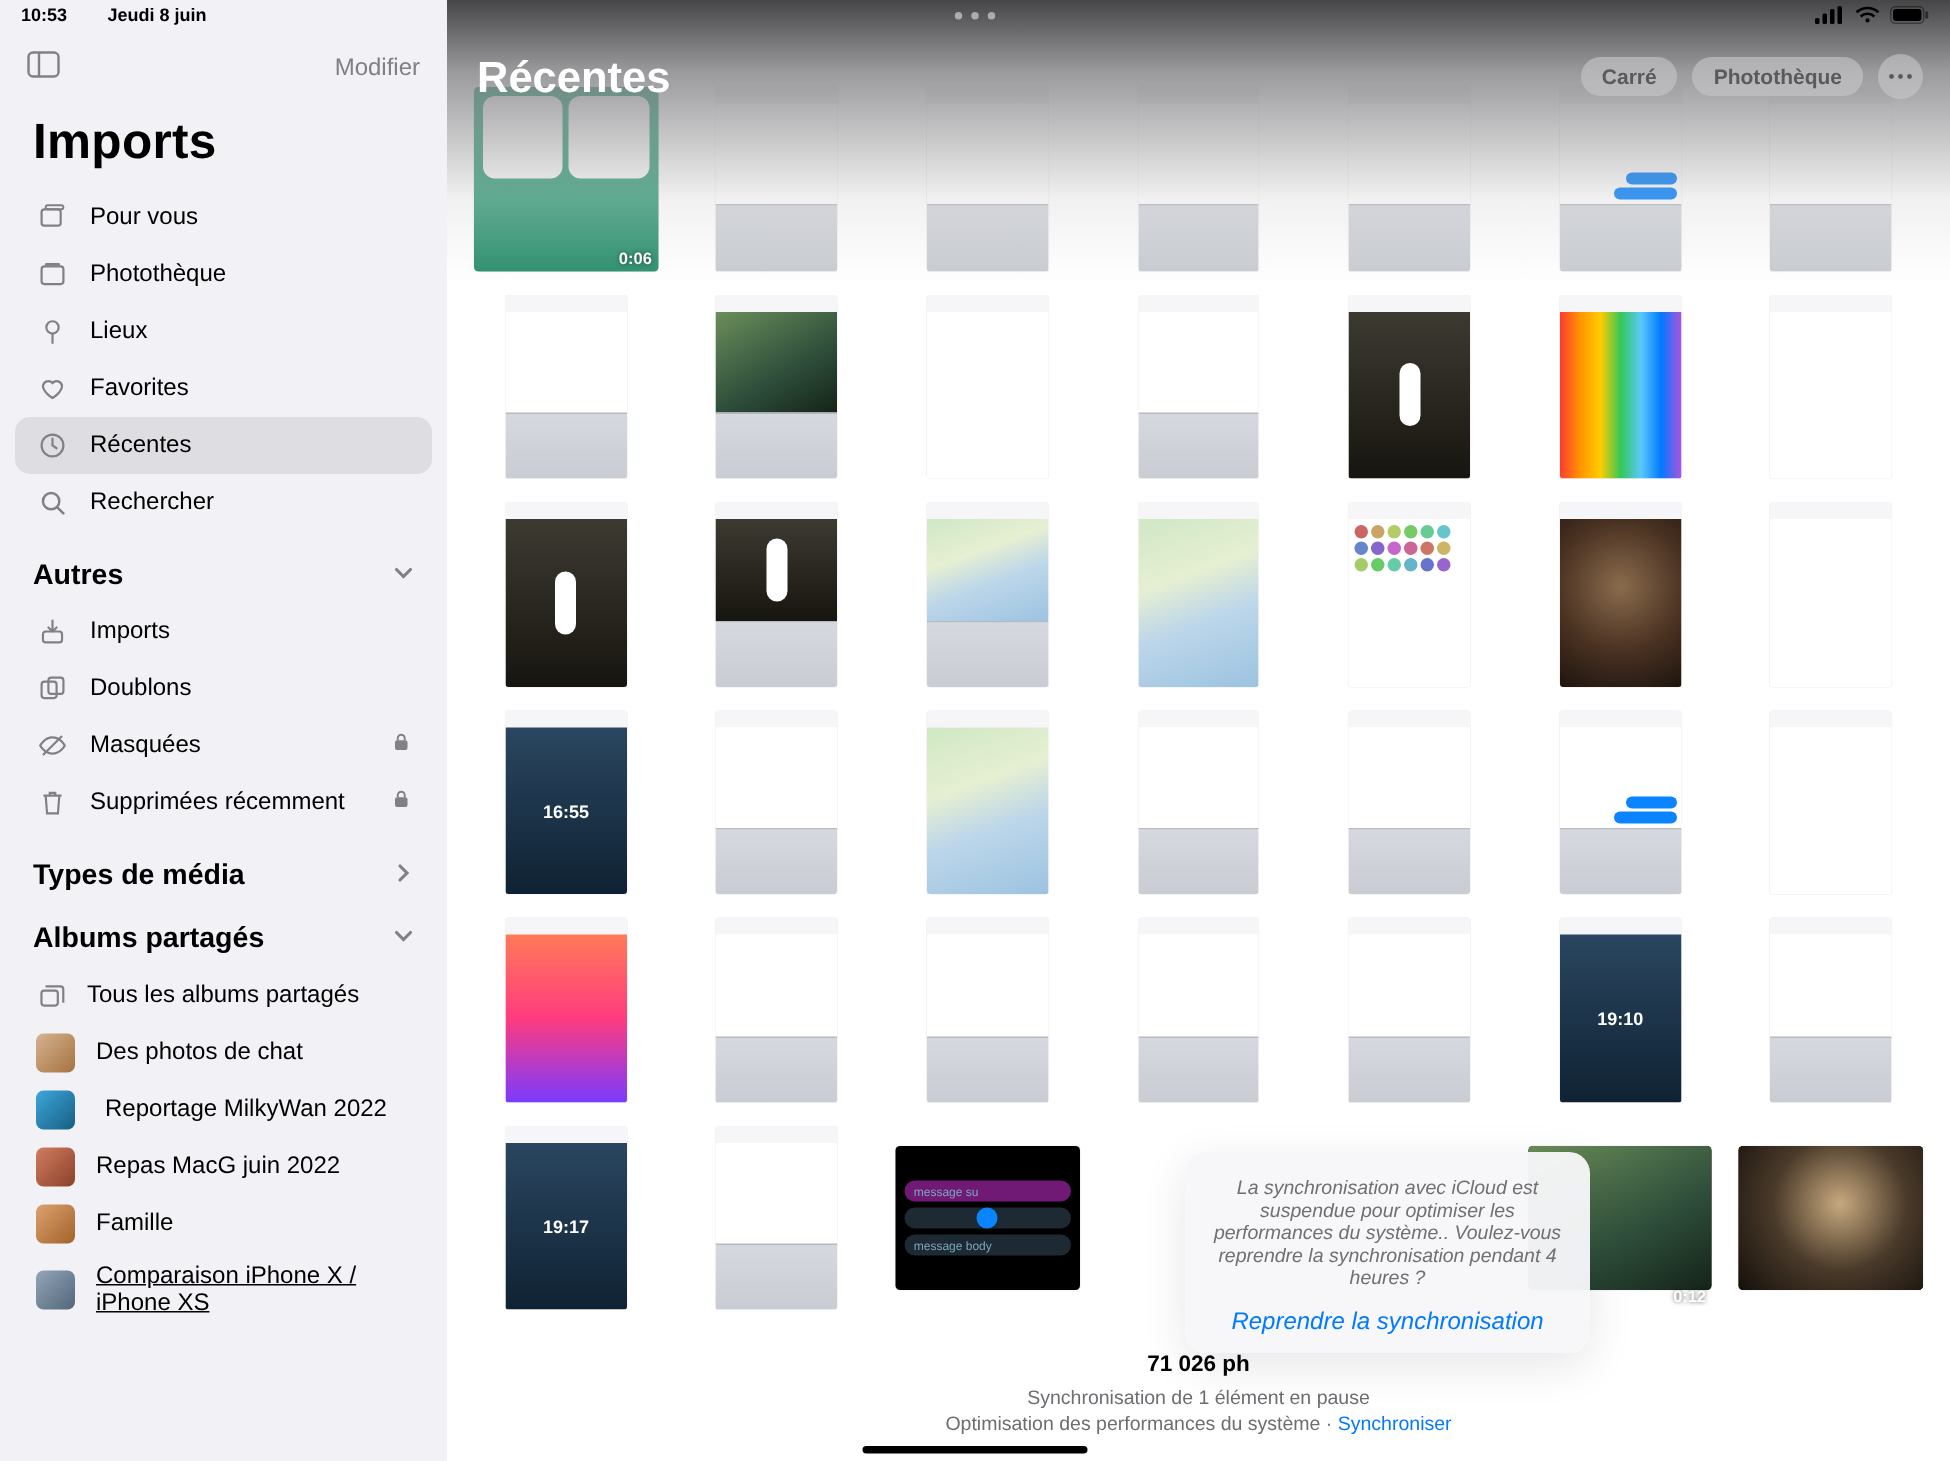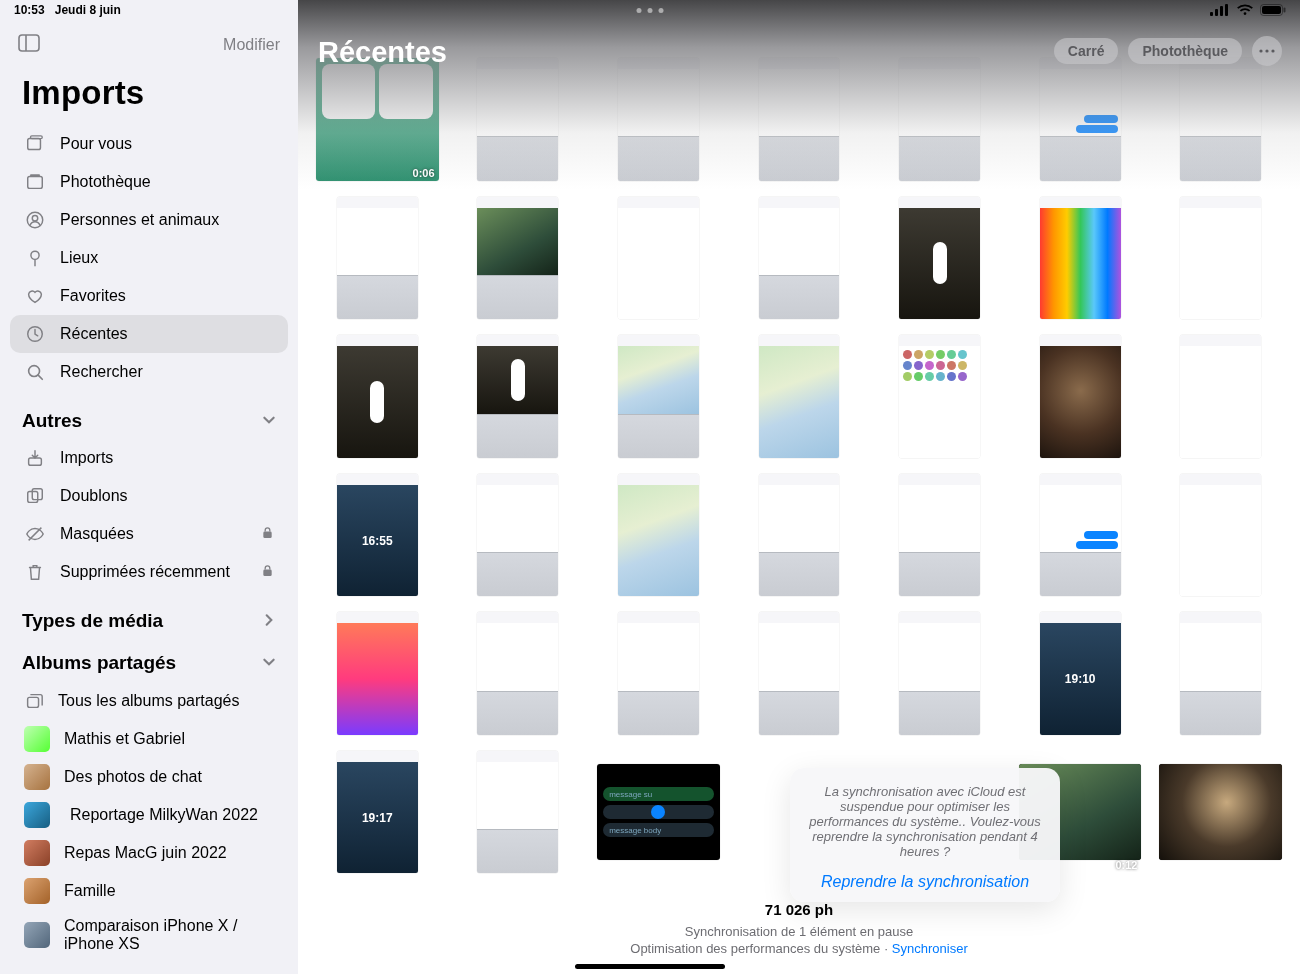--- a/index.html
+++ b/index.html
@@ -11,21 +11,21 @@
     position: relative;
   }
   
   .status-bar {
     position: absolute; left:0; right:0; top:0; height: 20px;
     display: flex; align-items: center; justify-content: space-between;
     font-size: 12px; font-weight: 600;
     padding: 0 14px;
     z-index: 60;
   }
-  .status-left { display:flex; align-items:center; gap: 10px; color:#000; }
+  .status-left { display:flex; align-items:center; gap: 27px; color:#000; }
   .status-right { display:flex; align-items:center; gap: 6px; color:#000; }
   .status-right .icon svg { display:block; }
   .pill-drag {
     position:absolute; top:8px; left:50%; transform:translateX(-50%);
     display:flex; gap:6px; z-index:55;
   }
   .pill-drag span {
     width:5px; height:5px; border-radius:50%;
     background: rgba(255,255,255,0.5);
   }
@@ -261,30 +261,20 @@
             <svg viewBox="0 0 22 22">
               <rect x="3" y="5" width="16" height="13" rx="2" fill="none" stroke="#808085" stroke-width="1.6"></rect>
               <rect x="5.5" y="2.5" width="11" height="2" rx="1" fill="#808085"></rect>
             </svg>
           </span>
           <span>Photothèque</span>
         </div>
         <div class="nav-item">
           <span class="ic">
             <svg viewBox="0 0 22 22">
-              <circle cx="11" cy="11" r="8.5" fill="none" stroke="#808085" stroke-width="1.6"></circle>
-              <circle cx="11" cy="9" r="3" fill="none" stroke="#808085" stroke-width="1.6"></circle>
-              <path d="M5.5 17c1-2.5 3-4 5.5-4s4.5 1.5 5.5 4" fill="none" stroke="#808085" stroke-width="1.6"></path>
-            </svg>
-          </span>
-          <span>Personnes et animaux</span>
-        </div>
-        <div class="nav-item">
-          <span class="ic">
-            <svg viewBox="0 0 22 22">
               <circle cx="11" cy="8" r="4.5" fill="none" stroke="#808085" stroke-width="1.6"></circle>
               <line x1="11" y1="12.5" x2="11" y2="20" stroke="#808085" stroke-width="1.6"></line>
             </svg>
           </span>
           <span>Lieux</span>
         </div>
         <div class="nav-item">
           <span class="ic">
             <svg viewBox="0 0 22 22">
               <path d="M11 18s-7-4.2-7-9a4 4 0 017-2 4 4 0 017 2c0 4.8-7 9-7 9z" fill="none" stroke="#808085" stroke-width="1.6"></path>
@@ -387,42 +377,38 @@
         <div class="album-item" style="height: 38px;">
           <span class="ic">
             <svg viewBox="0 0 22 22">
               <rect x="4" y="7" width="12" height="11" rx="2" fill="none" stroke="#808085" stroke-width="1.6"></rect>
               <path d="M7 4h11a2 2 0 012 2v10" fill="none" stroke="#808085" stroke-width="1.6"></path>
             </svg>
           </span>
           <span>Tous les albums partagés</span>
         </div>
         <div class="album-item" style="height: 38px;">
-          <span class="album-thumb" style="background:linear-gradient(135deg,hsl(110,140%,85%),hsl(110,140%,60%))"></span>
-          <span>Mathis et Gabriel</span>
-        </div>
-        <div class="album-item" style="height: 38px;">
           <span class="album-thumb" style="background:linear-gradient(135deg,hsl(30,45%,70%),hsl(30,45%,45%))"></span>
           <span>Des photos de chat</span>
         </div>
         <div class="album-item" style="height: 38px; gap: 20px;">
           <span class="album-thumb" style="background:linear-gradient(135deg,hsl(200,70%,55%),hsl(200,70%,30%))"></span>
           <span>Reportage MilkyWan 2022</span>
         </div>
         <div class="album-item" style="height: 38px;">
           <span class="album-thumb" style="background:linear-gradient(135deg,hsl(15,55%,60%),hsl(15,55%,35%))"></span>
           <span>Repas MacG juin 2022</span>
         </div>
         <div class="album-item" style="height: 38px;">
           <span class="album-thumb" style="background:linear-gradient(135deg,hsl(28,60%,65%),hsl(28,60%,40%))"></span>
           <span>Famille</span>
         </div>
         <div class="album-item" style="height: 50px;">
           <span class="album-thumb" style="background:linear-gradient(135deg,hsl(210,20%,65%),hsl(210,20%,40%))"></span>
-          <span style="line-height: 1.15;">Comparaison iPhone X / iPhone XS</span>
+          <span style="line-height: 1.15; text-decoration: underline;">Comparaison iPhone X / iPhone XS</span>
         </div>
       </div>
   </aside>
 
   <main class="main">
     <div class="main-fade"></div>
     <div class="main-title">Récentes</div>
     <div class="main-toolbar">
       <button class="pill-btn">Carré</button>
       <button class="pill-btn">Photothèque</button>
@@ -711,21 +697,21 @@
           <div class="cell">
             <div class="thumb" style="background:#fff">
               <div style="height:9%;background:#f6f6f9"></div>
               <div style="flex:1;background:#ffffff"></div>
               <div style="height:36%;background:linear-gradient(#d5d8de,#c9ccd2);border-top:1px solid #b6bac0"></div>
             </div>
           </div>
           <div class="cell">
             <div class="thumb wide" style="background:#000">
               <div style="flex:1;display:flex;flex-direction:column;justify-content:center;gap:4px;padding:6px">
-                <div style="height:14px;border-radius:8px;background:#14532d;color:#7da6bd;font-size:8px;display:flex;align-items:center;padding:0 6px">message su</div>
+                <div style="height:14px;border-radius:8px;background:#701a75;color:#7da6bd;font-size:8px;display:flex;align-items:center;padding:0 6px">message su</div>
                 <div style="height:14px;border-radius:8px;background:#1e2a33;display:flex;align-items:center;justify-content:center">
                   <div style="width:14px;height:14px;border-radius:50%;background:#0a84ff"></div>
                 </div>
                 <div style="height:14px;border-radius:8px;background:#1e2a33;color:#7da6bd;font-size:8px;display:flex;align-items:center;padding:0 6px">message body</div>
               </div>
             </div>
           </div>
           <div class="cell" style="visibility: hidden;">
             <div class="thumb" style="background:#fff">
               <div style="height:9%;background:#f6f6f9"></div>

